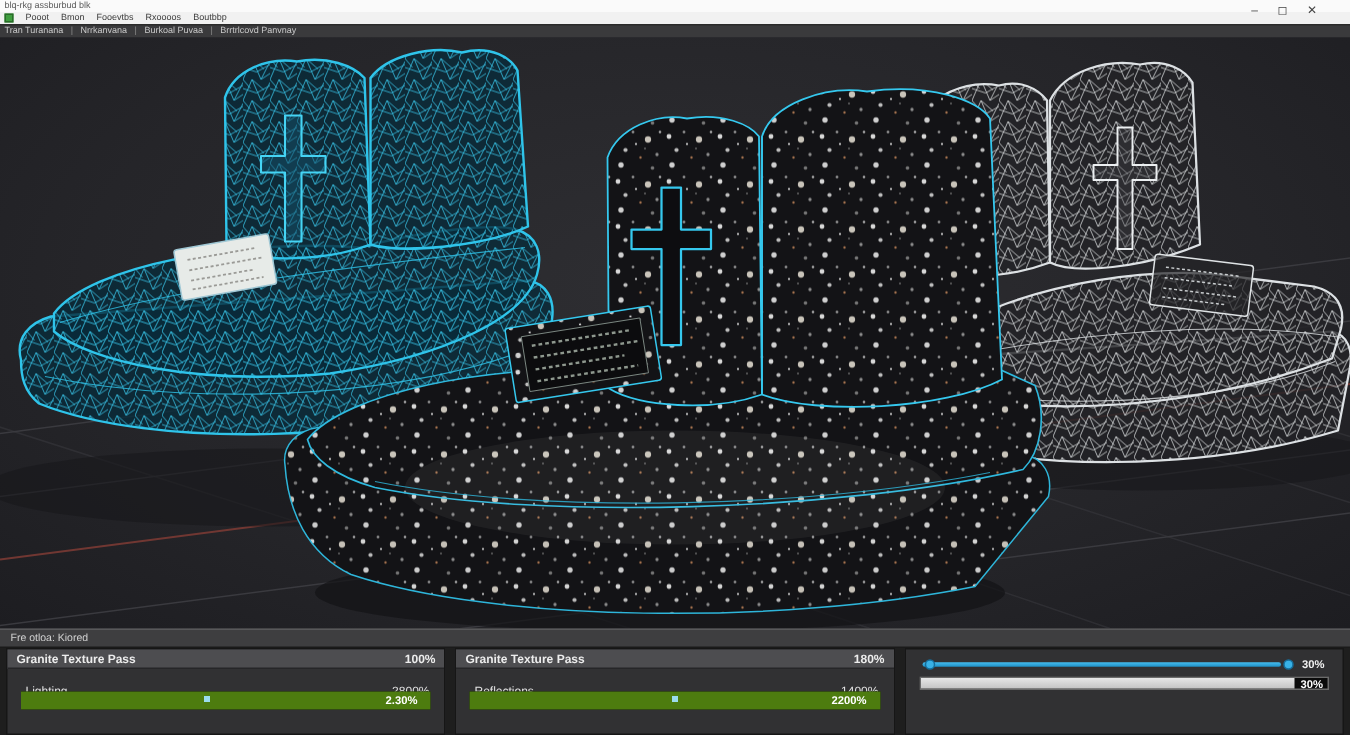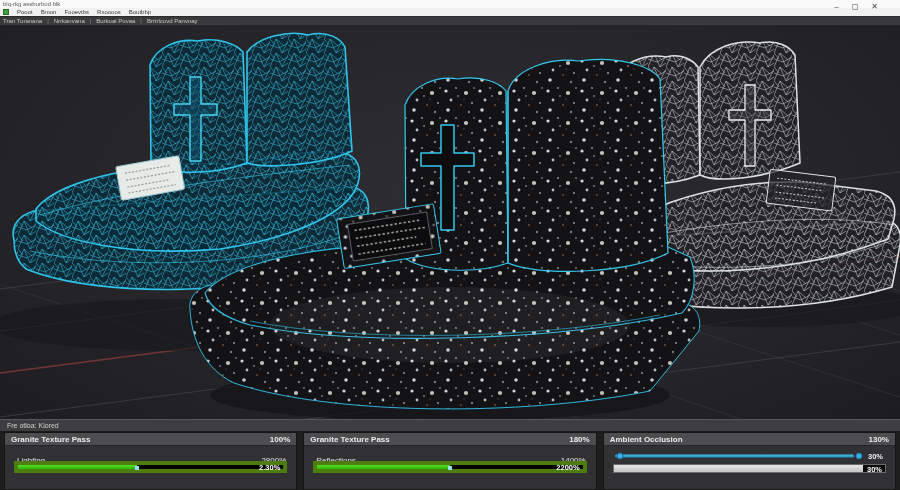--- a/index.html
+++ b/index.html
@@ -31,21 +31,21 @@
              font-size:7px;line-height:12px;padding-left:7px;}
 
   
   .panels{position:absolute;top:432px;left:0;width:100%;height:58px;background:#1e1e1e;
           display:flex;gap:6px;padding:0 4px;}
   .panel{flex:1;background:#313133;border:1px solid #161616;position:relative;}
   .phead{height:13px;background:#4d4d50;display:flex;justify-content:space-between;align-items:center;
          padding:4px 6px;color:#ececec;font-size:8px;font-weight:bold;border-bottom:1px solid #262628;}
   .prow{height:13px;display:flex;justify-content:space-between;align-items:center;
         padding:14px 10px 0 12px;color:#e2e2e2;font-size:8px;}
-  .bar{position:relative;height:12px;margin:1px 9px 17px 9px;background:#020202;border:4px solid #4d7c0f;}
+  .bar{position:relative;height:12px;margin:1px 9px 17px 9px;background:#020202;border:6px solid #4d7c0f;}
   .bar .fill{position:absolute;left:0;top:0;bottom:0;background:linear-gradient(#55e11e,#2fb40a);}
   .bar .notch{position:absolute;bottom:-1px;width:4px;height:4px;background:#9bdcec;transform:translateX(-50%);}
   .bar .lbl{position:absolute;right:3px;top:50%;transform:translateY(-50%);color:#fff;font-size:7.5px;font-weight:bold;}
   .bar2{position:relative;height:9px;margin:0 9px 2px 9px;background:#0b0b0b;border:1px solid #6b6b6b;}
   .bar2 .fill{position:absolute;left:0;top:0;bottom:0;background:linear-gradient(#e6e6e6,#c4c4c4);}
   .bar2 .lbl{position:absolute;right:3px;top:50%;transform:translateY(-50%);color:#fff;font-size:7.5px;font-weight:bold;}
   .bar2 .fill.gray{background:linear-gradient(#b4b4b4,#8f8f8f);}
 
   .sliderrow{position:relative;height:15px;margin:2px 9px 1px 9px;}
   .sliderrow .track{position:absolute;left:2px;right:32px;top:50%;height:3px;transform:translateY(-50%);
@@ -214,24 +214,20 @@
         <div class="notch" style="left: 50%;"></div>
         <span class="lbl">2200%</span>
       </div>
       <div class="bar2">
         <div class="fill" style="width: 93%;"></div>
         <span class="lbl">430%</span>
       </div>
     </div>
 
     <div class="panel">
-      <div class="phead">
-        <span>Ambient Occlusion</span>
-        <span>130%</span>
-      </div>
       <div class="sliderrow">
         <div class="track"></div>
         <div class="dot" style="left:7px"></div>
         <div class="dot" style="left: 90%;"></div>
         <span class="lbl">30%</span>
       </div>
       <div class="bar2">
         <div class="fill" style="width: 92%;"></div>
         <span class="lbl">30%</span>
       </div>

